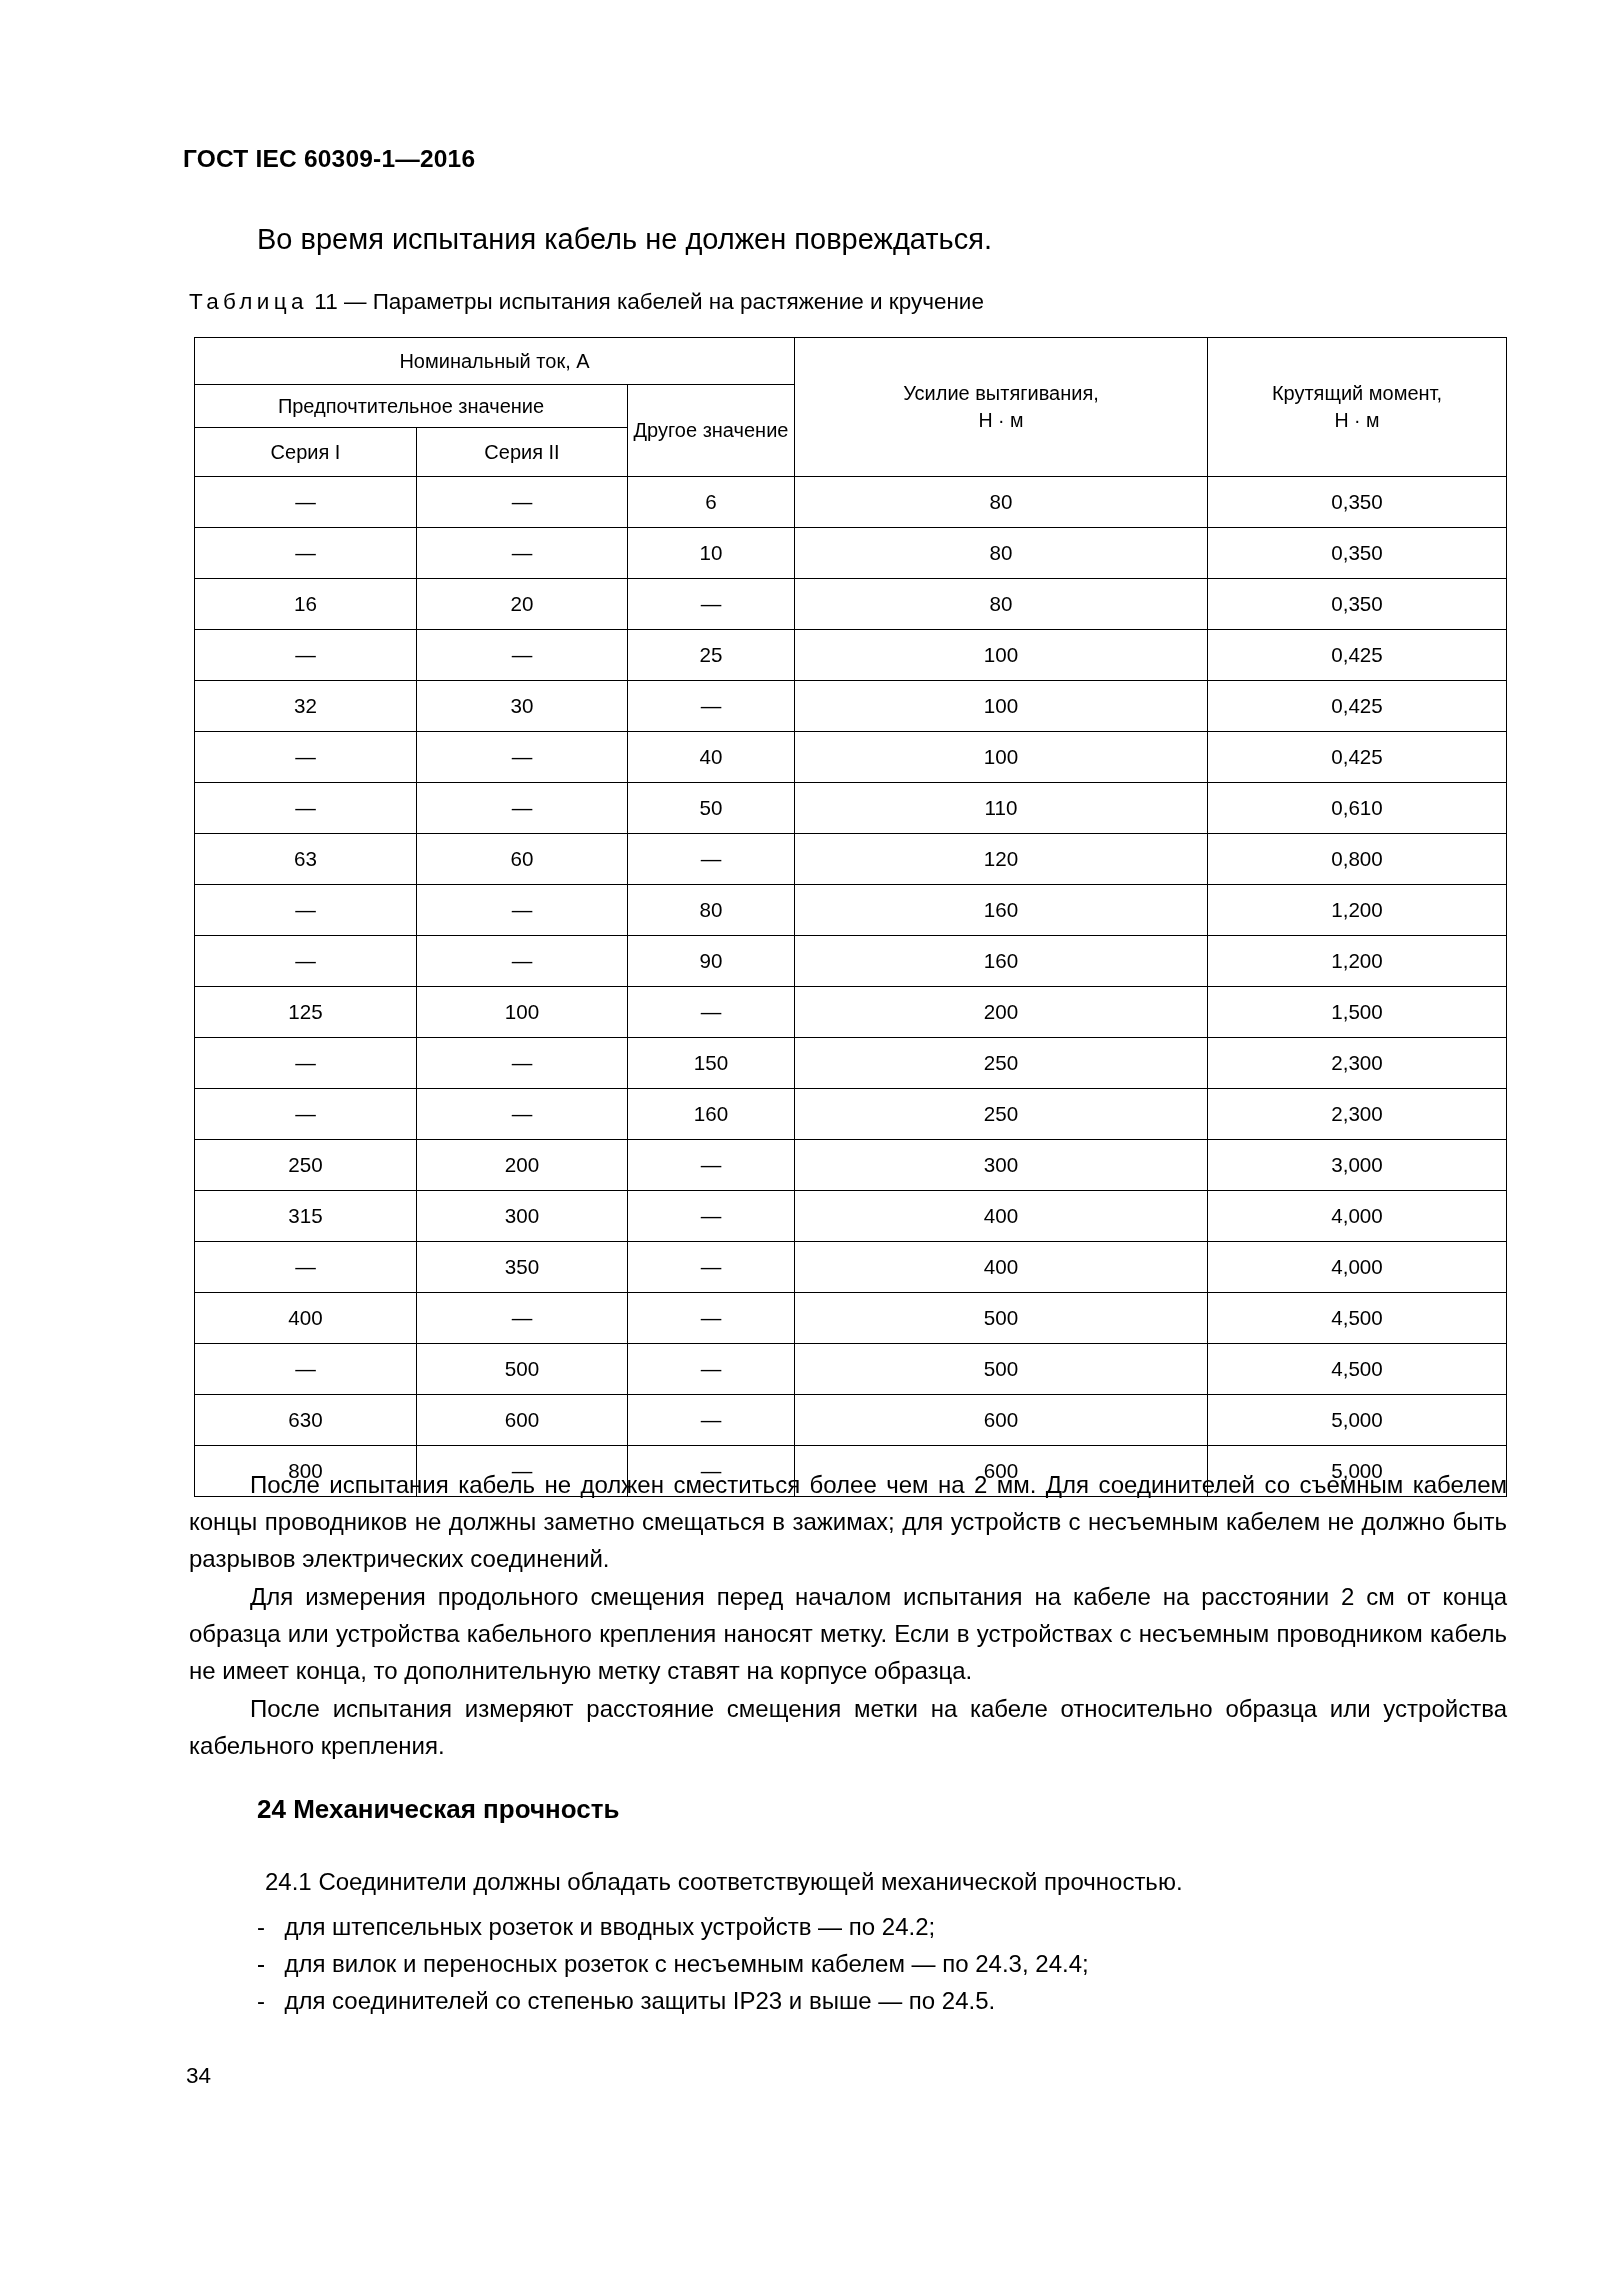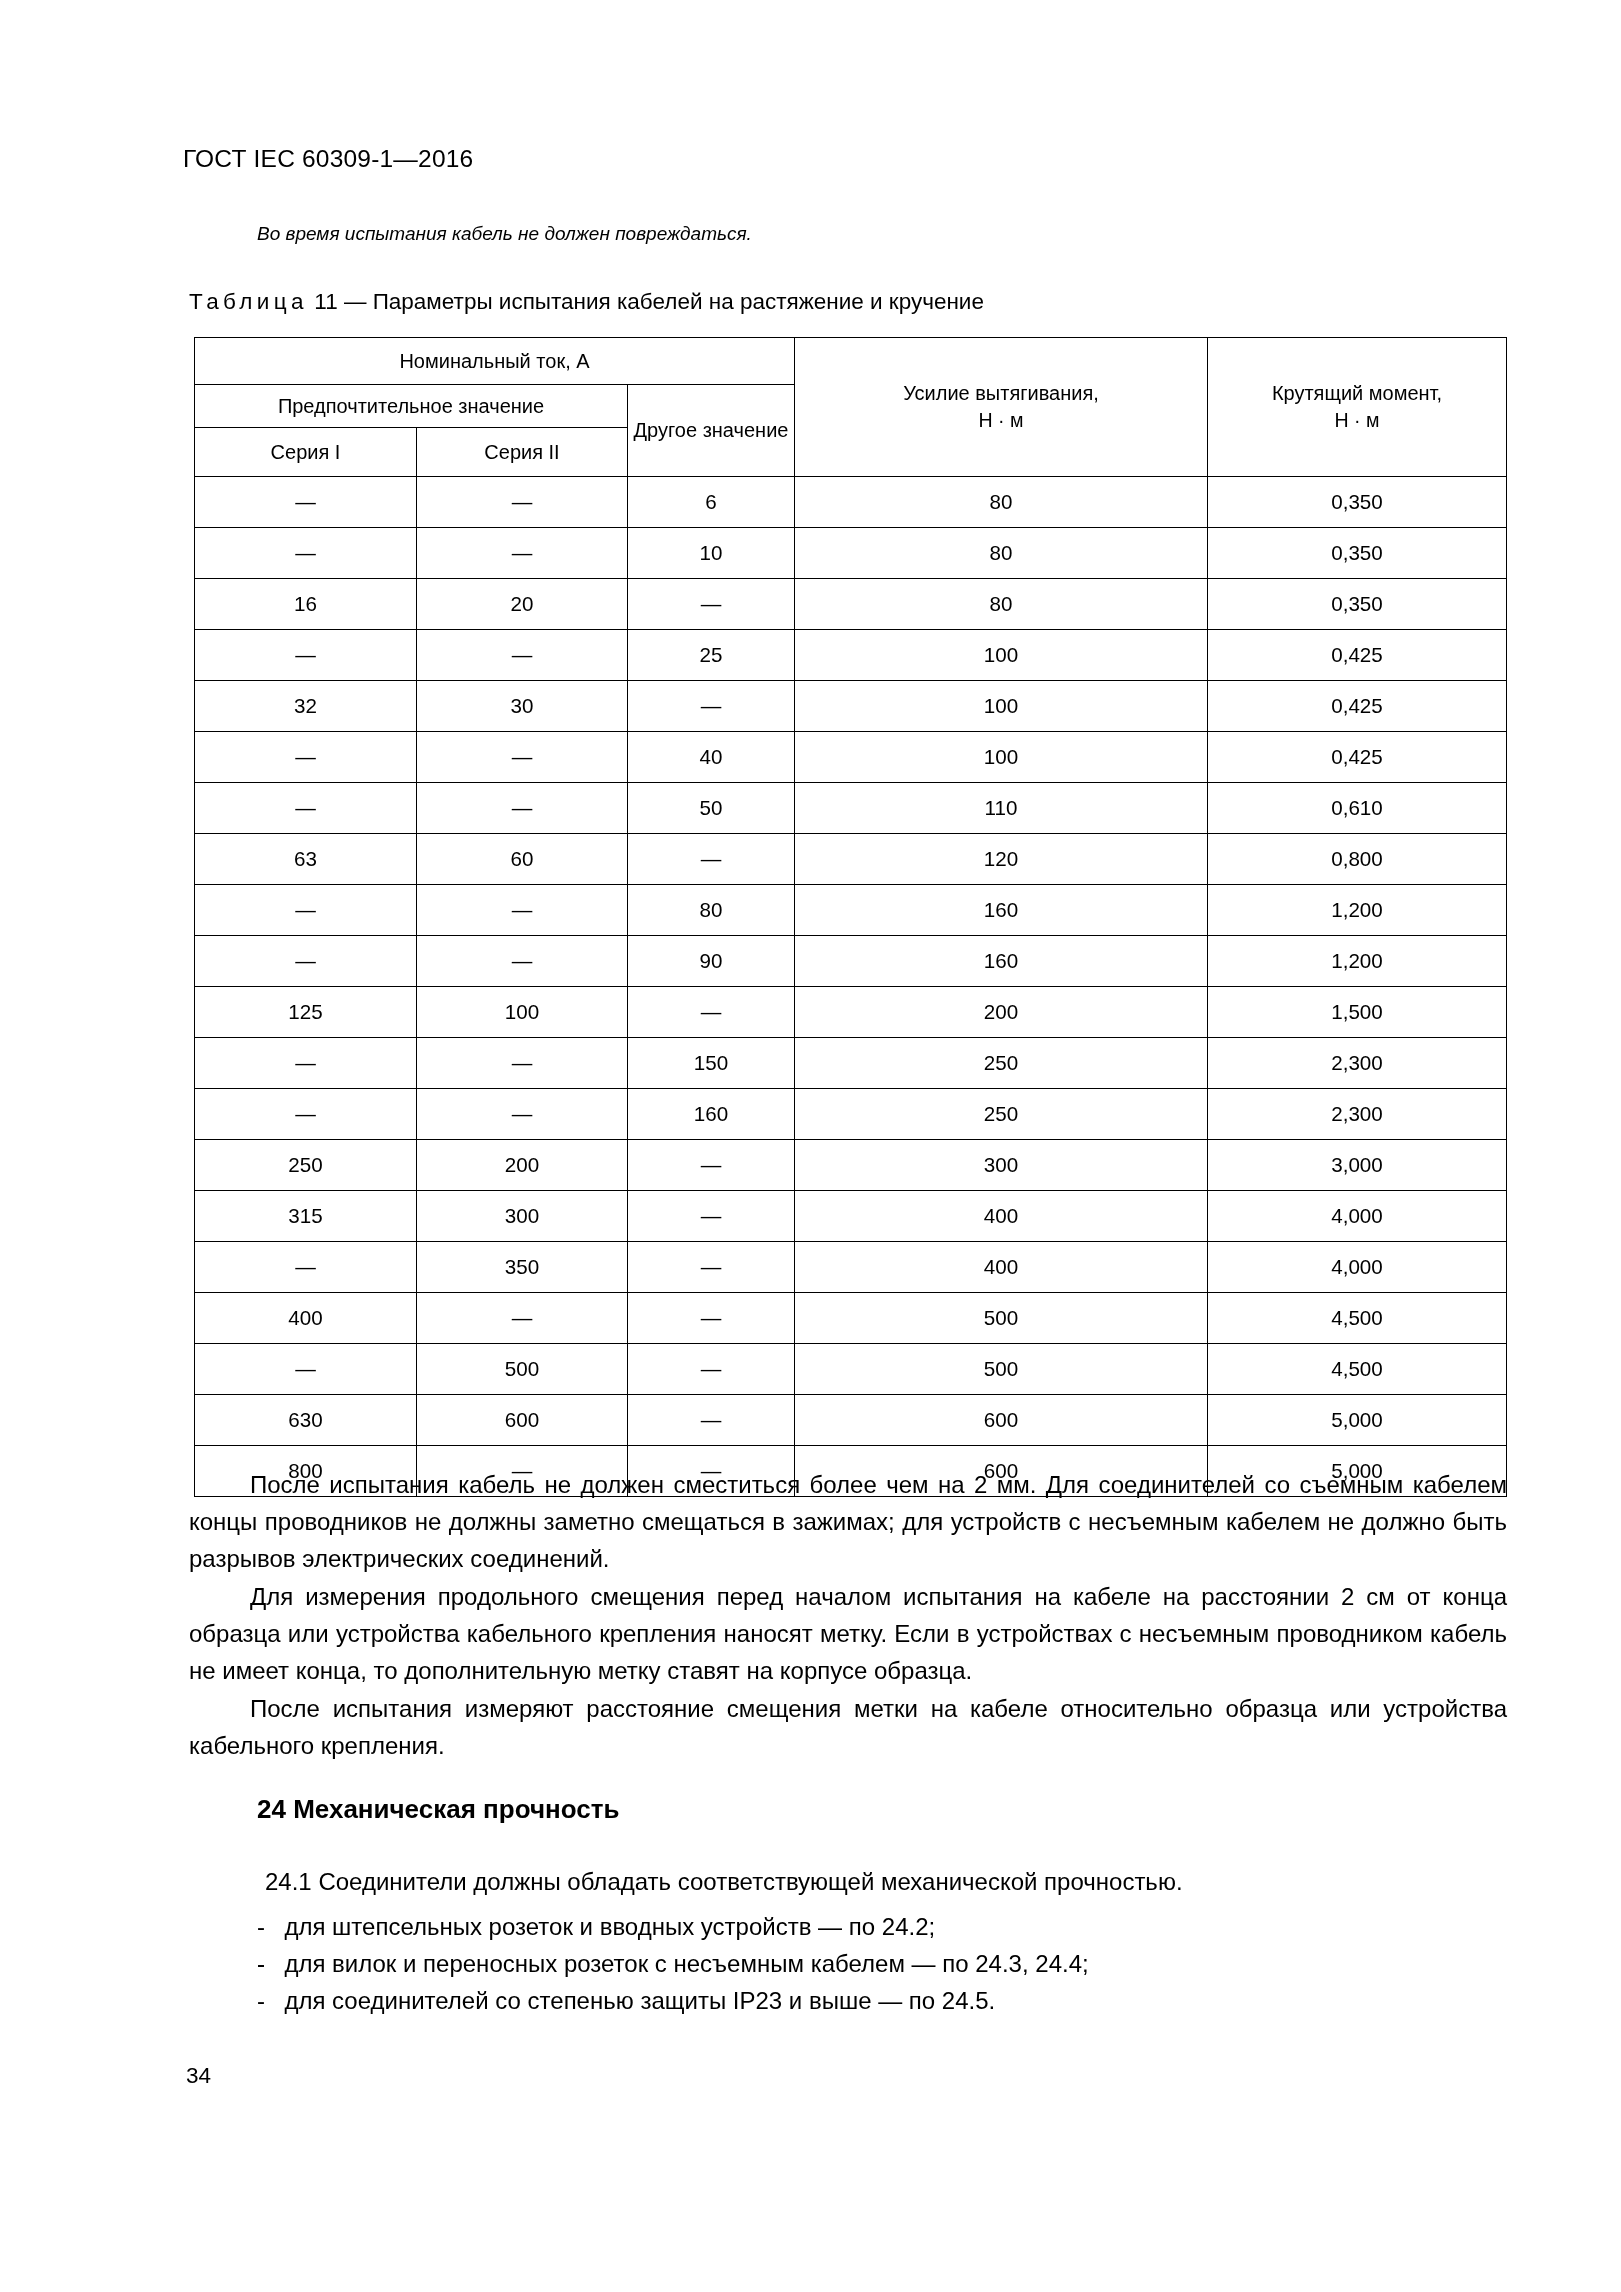--- a/index.html
+++ b/index.html
@@ -20,30 +20,29 @@
     left: 0; top: 0;
     width: 1621px;
     height: 2293px;
     box-sizing: border-box;
   }
   .doc-header {
     position: absolute;
     left: 183px;
     top: 145px;
     font-size: 24.5px;
-    font-weight: normal;
+    font-weight: bold;
     letter-spacing: 0.2px;
     text-align: center;
   }
   .intro-para {
     position: absolute;
     left: 257px;
     top: 223px;
-    font-size: 19px;
-    font-style: italic;
+    font-size: 29px;
   }
   .table-caption {
     position: absolute;
     left: 189px;
     top: 289px;
     font-size: 22.5px;
     white-space: nowrap;
   }
   .table-caption .tbl-word {
     letter-spacing: 4.4px;

